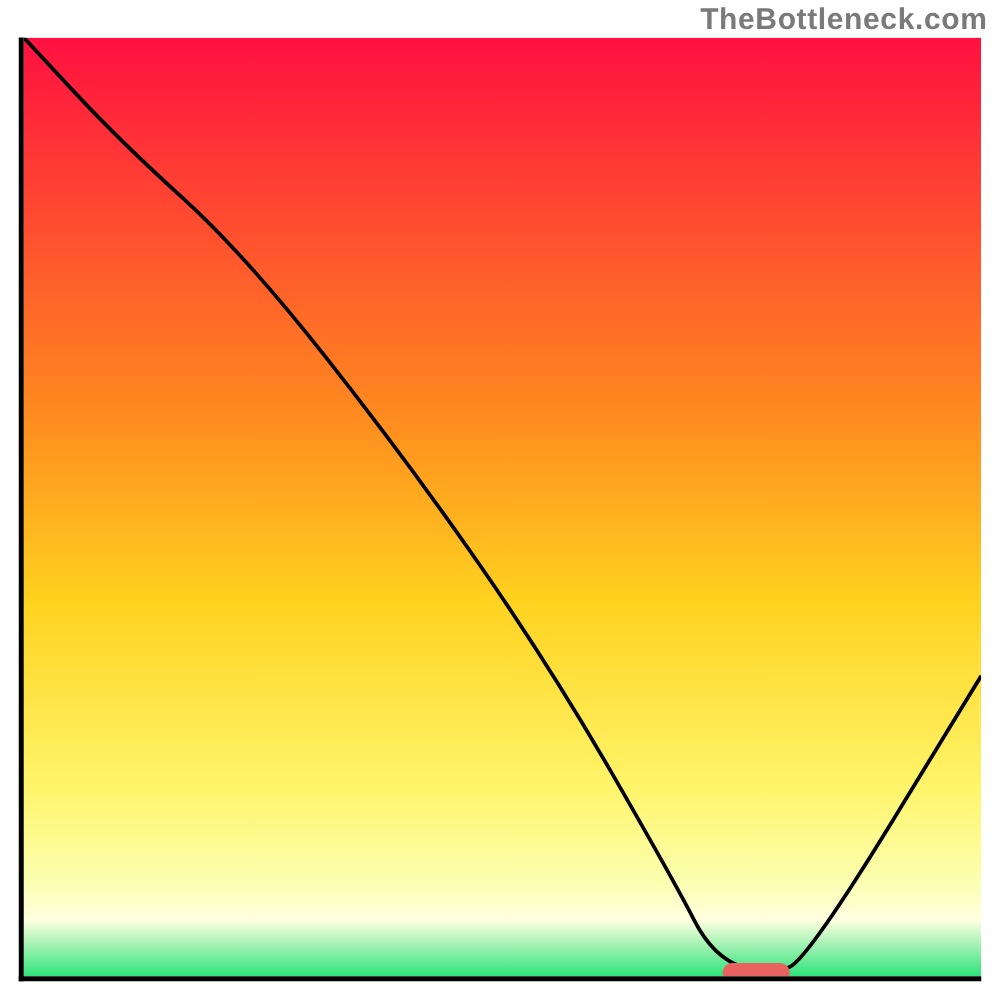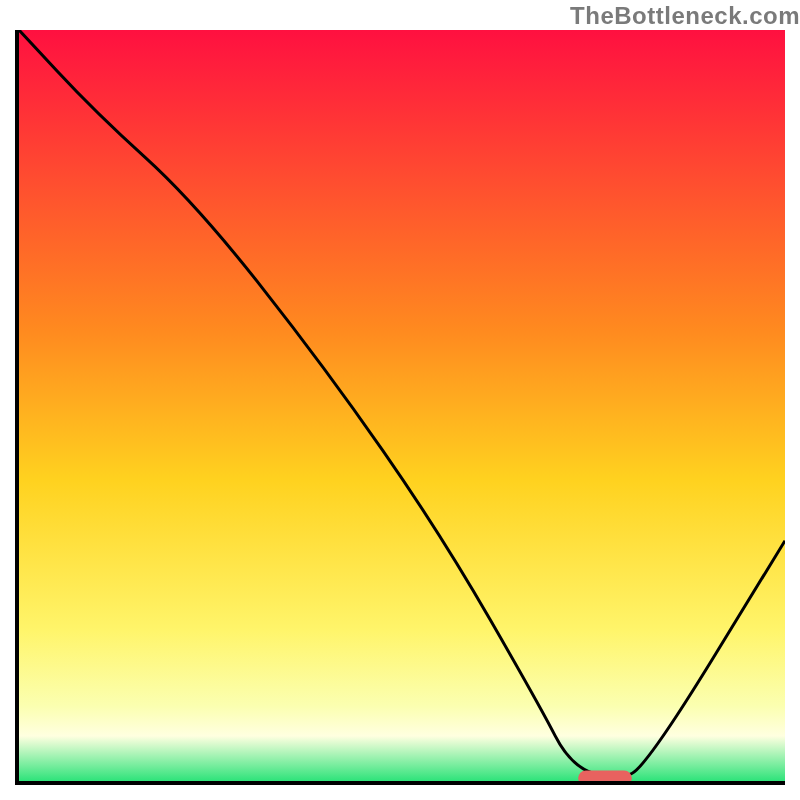--- a/index.html
+++ b/index.html
@@ -6,21 +6,21 @@
     margin: 0;
     padding: 0;
     width: 800px;
     height: 800px;
     background: #ffffff;
     overflow: hidden;
   }
   .watermark {
     position: absolute;
     top: 2px;
-    right: 0;
+    right: 10px;
     font-family: Arial, Helvetica, sans-serif;
     font-size: 24px;
     font-weight: 600;
     color: #7a7a7a;
     letter-spacing: 0.5px;
     z-index: 10;
   }
   .plot-frame {
     position: absolute;
     left: 15px;

